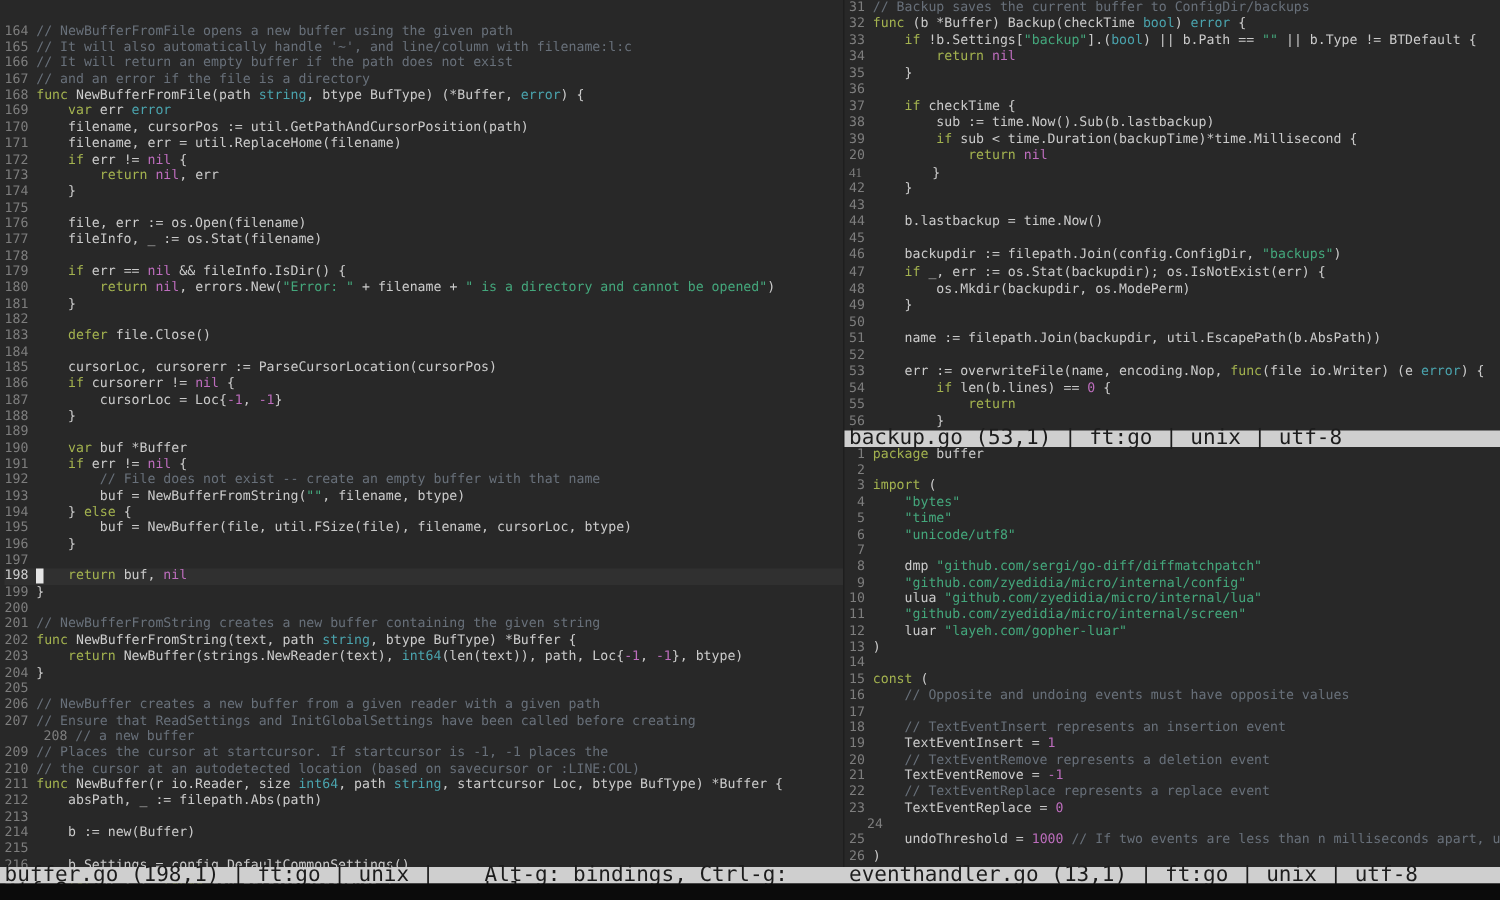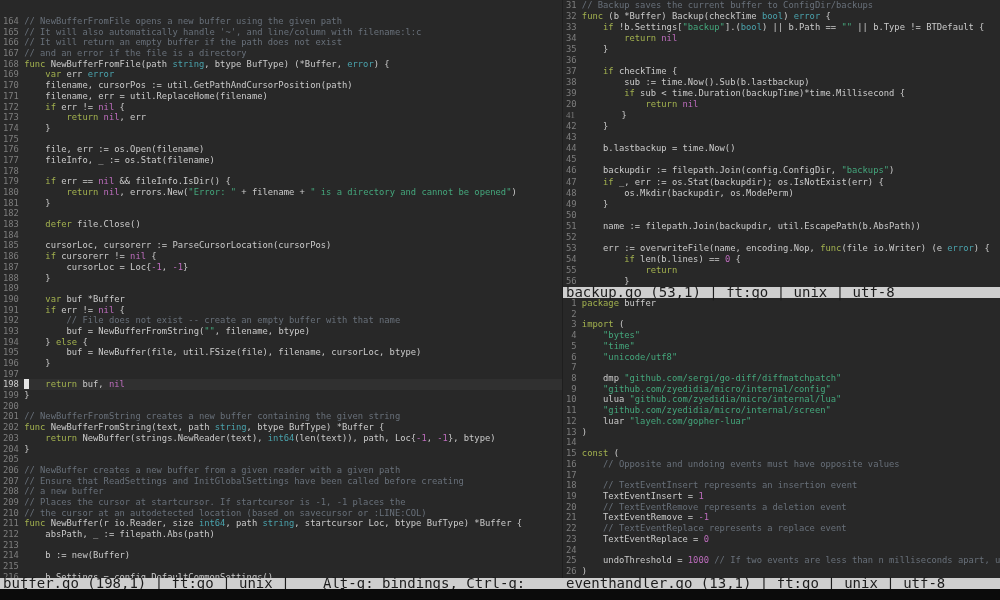--- a/index.html
+++ b/index.html
@@ -81,21 +81,21 @@
       <div class="row cursorline"><span class="ln" style="width: 3ch;">198</span><span><span class="t-x"> </span><span class="t-d">   </span><span class="t-k">return</span><span class="t-d"> buf, </span><span class="t-n">nil</span></span></div>
       <div class="row"><span class="ln" style="width: 3ch;">199</span><span><span class="t-d">}</span></span></div>
       <div class="row"><span class="ln" style="width: 3ch;">200</span><span></span></div>
       <div class="row"><span class="ln" style="width: 3ch;">201</span><span><span class="t-c">// NewBufferFromString creates a new buffer containing the given string</span></span></div>
       <div class="row"><span class="ln" style="width: 3ch;">202</span><span><span class="t-k">func</span><span class="t-d"> NewBufferFromString(text, path </span><span class="t-t">string</span><span class="t-d">, btype BufType) *Buffer {</span></span></div>
       <div class="row"><span class="ln" style="width: 3ch;">203</span><span><span class="t-d">    </span><span class="t-k">return</span><span class="t-d"> NewBuffer(strings.NewReader(text), </span><span class="t-t">int64</span><span class="t-d">(len(text)), path, Loc{</span><span class="t-n">-1</span><span class="t-d">, </span><span class="t-n">-1</span><span class="t-d">}, btype)</span></span></div>
       <div class="row"><span class="ln" style="width: 3ch;">204</span><span><span class="t-d">}</span></span></div>
       <div class="row"><span class="ln" style="width: 3ch;">205</span><span></span></div>
       <div class="row"><span class="ln" style="width: 3ch;">206</span><span><span class="t-c">// NewBuffer creates a new buffer from a given reader with a given path</span></span></div>
       <div class="row"><span class="ln" style="width: 3ch;">207</span><span><span class="t-c">// Ensure that ReadSettings and InitGlobalSettings have been called before creating</span></span></div>
-      <div class="row"><span class="ln" style="width: 3ch;">208</span><span><span class="t-c">// a new buffer</span></span></div>
+      <div class="row"><span class="ln" style="width: 3ch; margin-left: 26px;">208</span><span><span class="t-c">// a new buffer</span></span></div>
       <div class="row"><span class="ln" style="width: 3ch;">209</span><span><span class="t-c">// Places the cursor at startcursor. If startcursor is -1, -1 places the</span></span></div>
       <div class="row"><span class="ln" style="width: 3ch;">210</span><span><span class="t-c">// the cursor at an autodetected location (based on savecursor or :LINE:COL)</span></span></div>
       <div class="row"><span class="ln" style="width: 3ch;">211</span><span><span class="t-k">func</span><span class="t-d"> NewBuffer(r io.Reader, size </span><span class="t-t">int64</span><span class="t-d">, path </span><span class="t-t">string</span><span class="t-d">, startcursor Loc, btype BufType) *Buffer {</span></span></div>
       <div class="row"><span class="ln" style="width: 3ch;">212</span><span><span class="t-d">    absPath, _ := filepath.Abs(path)</span></span></div>
       <div class="row"><span class="ln" style="width: 3ch;">213</span><span></span></div>
       <div class="row"><span class="ln" style="width: 3ch;">214</span><span><span class="t-d">    b := new(Buffer)</span></span></div>
       <div class="row"><span class="ln" style="width: 3ch;">215</span><span></span></div>
       <div class="row"><span class="ln" style="width: 3ch;">216</span><span><span class="t-d">    b.Settings = config.DefaultCommonSettings()</span></span></div>
       <div class="row"><span class="ln" style="width: 3ch;">217</span><span><span class="t-d">    </span><span class="t-k">for</span><span class="t-d"> k, v := </span><span class="t-k">range</span><span class="t-d"> config.GlobalSettings {</span></span></div>
     </div>
@@ -148,21 +148,21 @@
       <div class="row"><span class="ln" style="width: 2ch;">14</span><span></span></div>
       <div class="row"><span class="ln" style="width: 2ch;">15</span><span><span class="t-k">const</span><span class="t-d"> (</span></span></div>
       <div class="row"><span class="ln" style="width: 2ch;">16</span><span><span class="t-d">    </span><span class="t-c">// Opposite and undoing events must have opposite values</span></span></div>
       <div class="row"><span class="ln" style="width: 2ch;">17</span><span></span></div>
       <div class="row"><span class="ln" style="width: 2ch;">18</span><span><span class="t-d">    </span><span class="t-c">// TextEventInsert represents an insertion event</span></span></div>
       <div class="row"><span class="ln" style="width: 2ch;">19</span><span><span class="t-d">    TextEventInsert = </span><span class="t-n">1</span></span></div>
       <div class="row"><span class="ln" style="width: 2ch;">20</span><span><span class="t-d">    </span><span class="t-c">// TextEventRemove represents a deletion event</span></span></div>
       <div class="row"><span class="ln" style="width: 2ch;">21</span><span><span class="t-d">    TextEventRemove = </span><span class="t-n">-1</span></span></div>
       <div class="row"><span class="ln" style="width: 2ch;">22</span><span><span class="t-d">    </span><span class="t-c">// TextEventReplace represents a replace event</span></span></div>
       <div class="row"><span class="ln" style="width: 2ch;">23</span><span><span class="t-d">    TextEventReplace = </span><span class="t-n">0</span></span></div>
-      <div class="row"><span class="ln" style="width: 2ch;">24</span><span></span></div>
+      <div class="row"><span class="ln" style="width: 2ch; margin-left: 12px;">24</span><span></span></div>
       <div class="row"><span class="ln" style="width: 2ch;">25</span><span><span class="t-d">    undoThreshold = </span><span class="t-n">1000</span><span class="t-d"> </span><span class="t-c">// If two events are less than n milliseconds apart, undo both</span></span></div>
       <div class="row"><span class="ln" style="width: 2ch;">26</span><span><span class="t-d">)</span></span></div>
     </div>
   <div class="statusline statusline-bottom">
     <div class="sl-left">
       <span>buffer.go (198,1) | ft:go | unix | utf-8</span>
       <span>Alt-g: bindings, Ctrl-g: help</span>
     </div>
     <div class="sl-right">
       <span>eventhandler.go (13,1) | ft:go | unix | utf-8</span>

